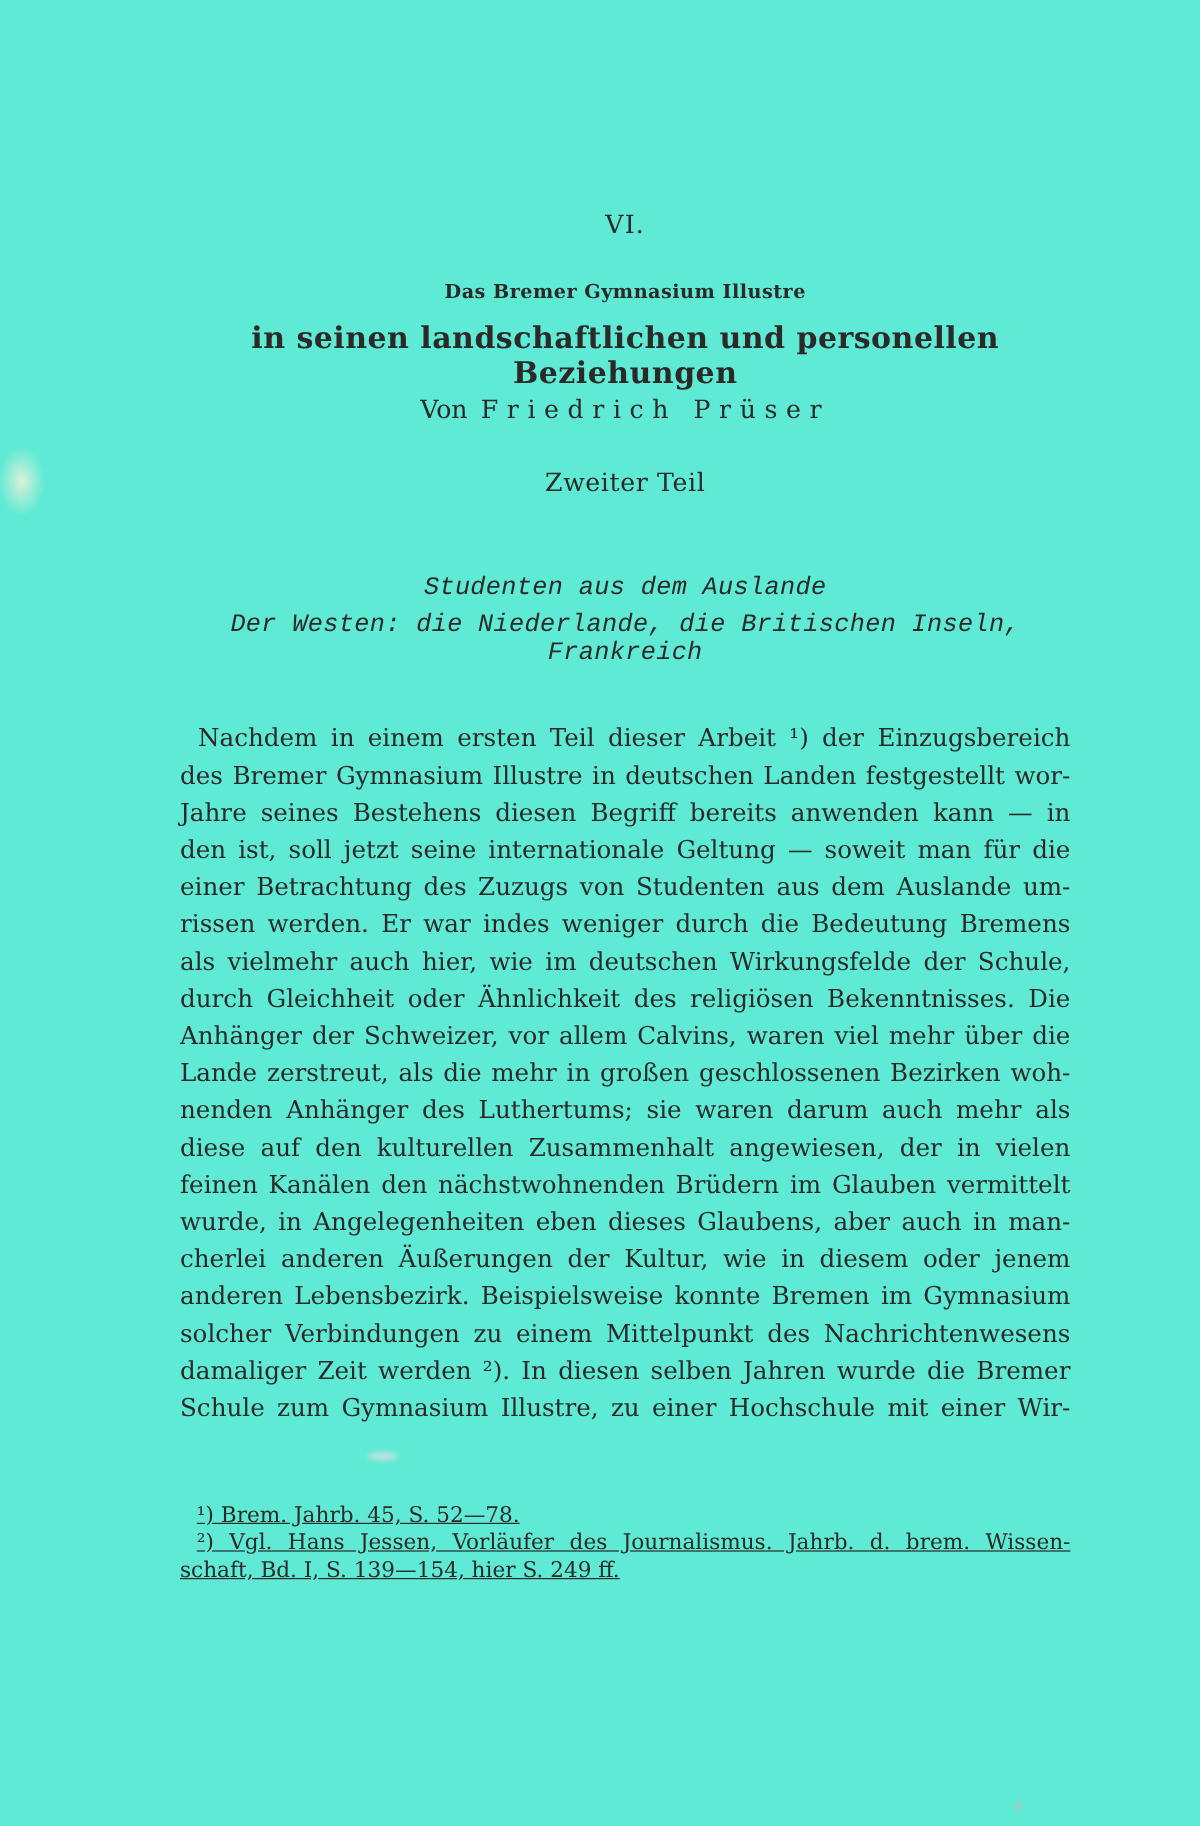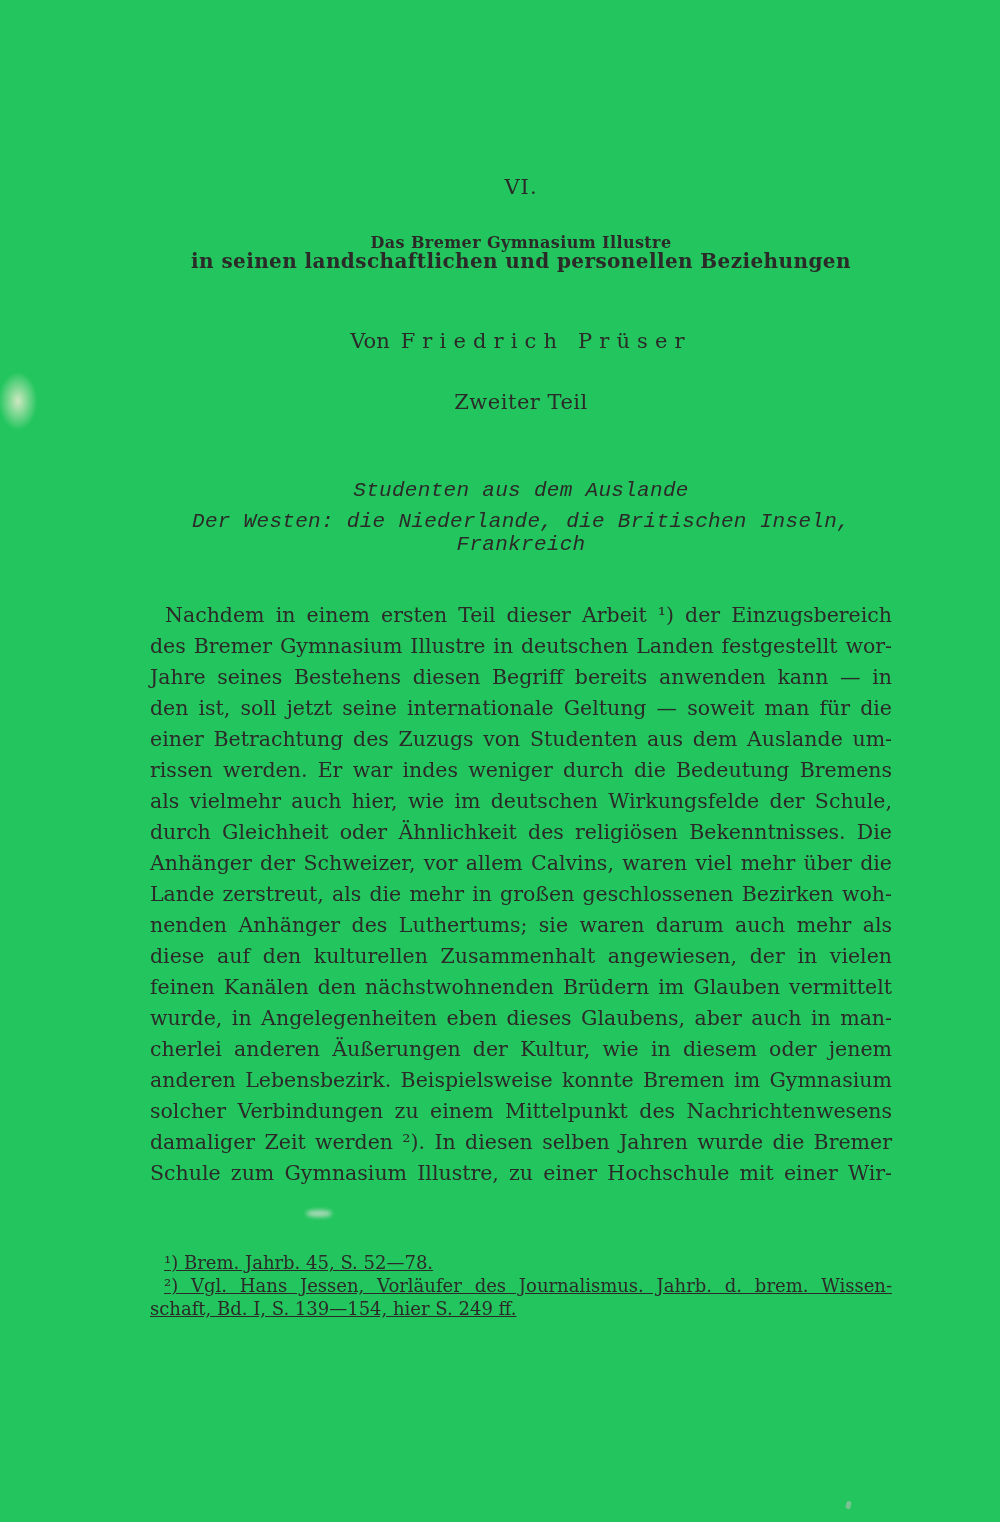--- a/index.html
+++ b/index.html
@@ -1,31 +1,31 @@
 <!DOCTYPE html>
 <html><head>
 <meta charset="utf-8">
 <style>
   html,body{margin:0;padding:0;background:#e9e9e9;}
   .page{
     position:relative;
     width:1000px;height:1522px;
     margin:0 auto;
-    background:#22c55e;
+    background:#5eead4;
     color:#2b2a28;
     font-family:"DejaVu Serif","Liberation Serif",serif;
     overflow:hidden;
   }
   .centered{
     position:absolute;left:150px;width:742px;
     text-align:center;
   }
   .section-number{top:175px;font-size:21px;letter-spacing:1px;}
   .title-line1{top:233px;font-size:16px;font-weight:700;letter-spacing:.4px;}
-  .title-line2{top:249px;font-size:20px;font-weight:700;letter-spacing:.4px;}
+  .title-line2{top:267px;font-size:25px;font-weight:700;letter-spacing:.4px;}
   .byline{top:329px;font-size:21px;}
   .byline .author-name{letter-spacing:.34em;margin-left:11px;}
   .part-label{top:390px;font-size:21px;letter-spacing:.5px;}
   .subtitle-line{font-style:italic;font-size:21px;letter-spacing:.3px;font-family:Liberation Mono, monospace;}
   .subtitle-line.l1{top:479px;}
   .subtitle-line.l2{top:510px;}
   .subtitle-line.l3{top:541px;}
   .body-block{
     position:absolute;left:150px;top:600px;width:742px;
     font-size:20.5px;

